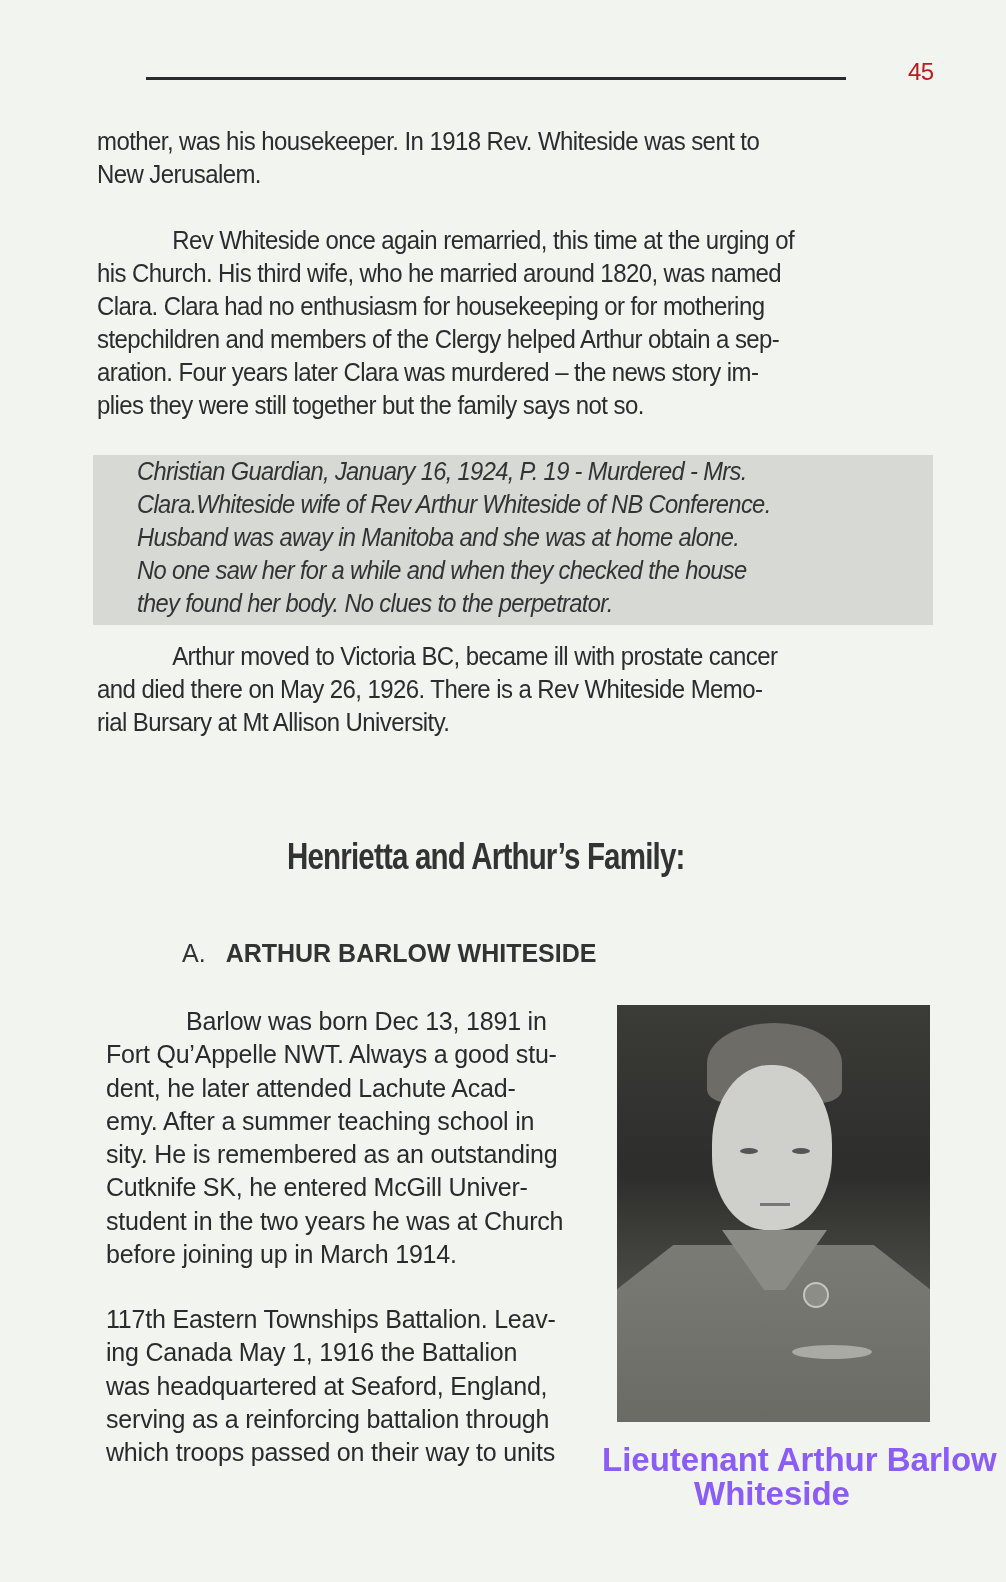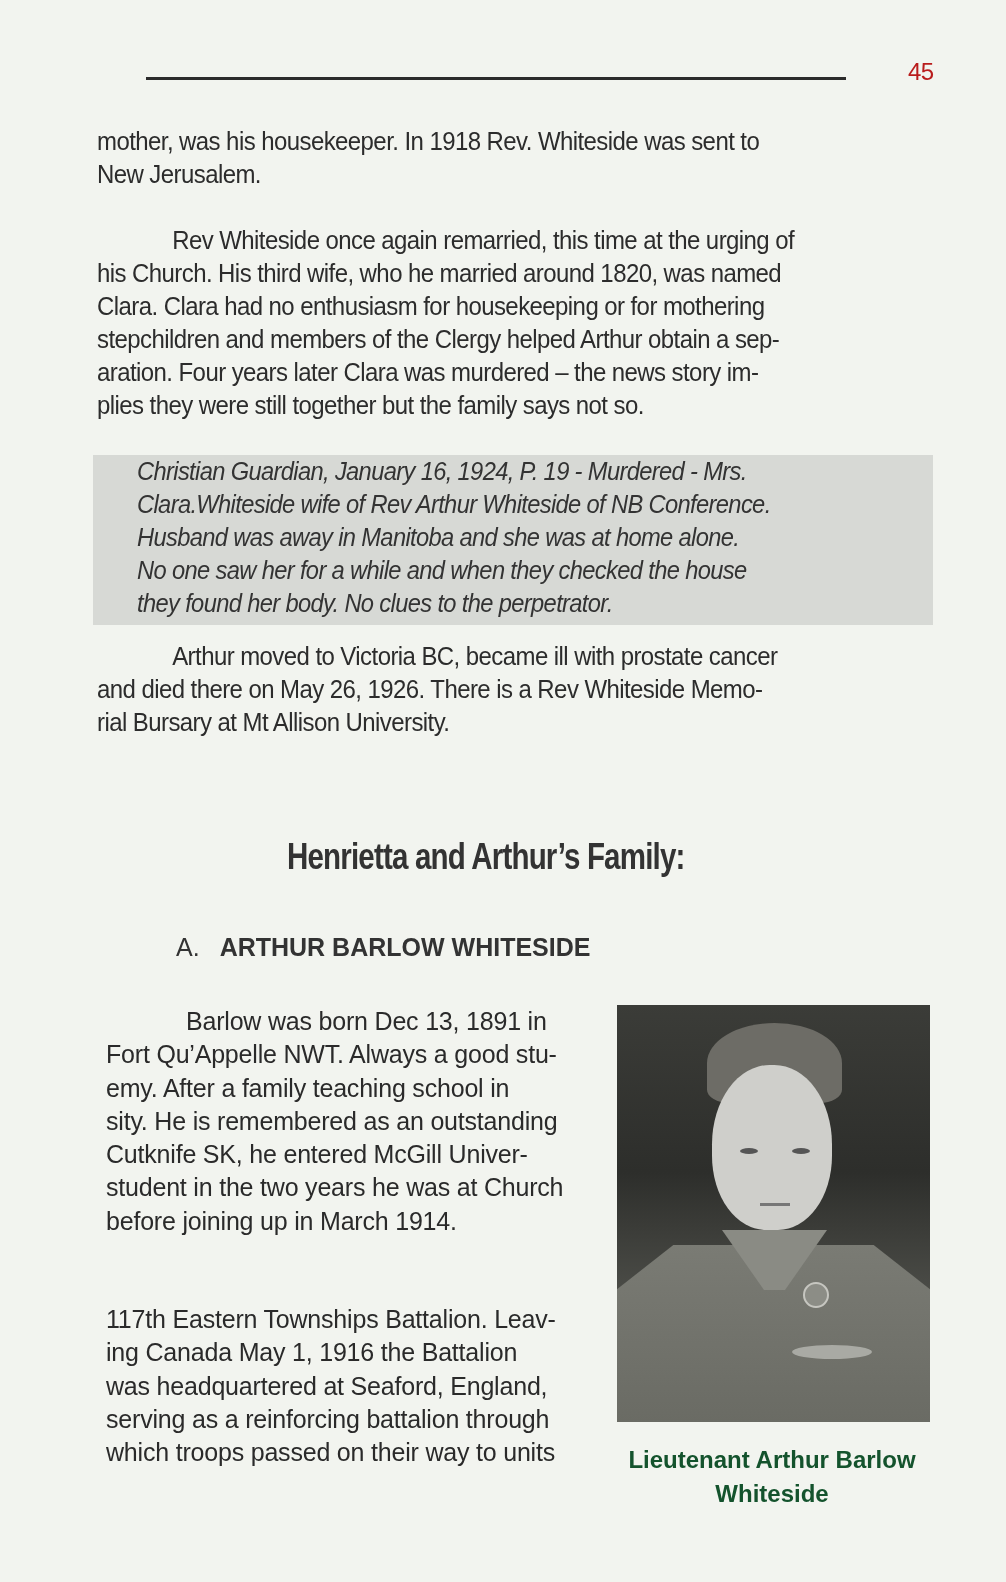--- a/index.html
+++ b/index.html
@@ -39,21 +39,21 @@
     .quote-text .line { display: block; white-space: nowrap; }
     .section-heading {
       position: absolute; left: 287px; top: 836px;
       font-size: 36px; font-weight: bold; color: #333;
       letter-spacing: -1px; margin: 0;
       transform: scaleX(0.82); transform-origin: left top;
       white-space: nowrap;
     }
     .subheading {
       position: absolute; left: 170px; top: 927px;
-      font-size: 25px; color: #333; margin: 6px; white-space: nowrap;
+      font-size: 25px; color: #333; margin: 12px; white-space: nowrap;
     }
     .subheading .letter { font-weight: normal; margin-right: 20px; }
     .subheading .name { font-weight: bold; }
     .body2 {
       position: absolute; left: 94px; width: 520px;
       font-size: 25px; line-height: 33.3px; color: #2a2a2a;
       letter-spacing: -0.2px; margin: 12px;
     }
     .body2 .line { display: block; white-space: nowrap; }
     .photo {
@@ -89,22 +89,22 @@
     .photo .badge {
       position: absolute; left: 186px; top: 277px; width: 22px; height: 22px;
       border-radius: 50%; border: 2px solid #c6c6c0; background: #8c8d86;
     }
     .photo .wings {
       position: absolute; left: 175px; top: 340px; width: 80px; height: 14px;
       border-radius: 50%; background: #a9aaa4;
     }
     .caption {
       position: absolute; left: 602px; top: 1443px; width: 340px;
-      text-align: center; font-size: 24px; line-height: 34px;
-      font-weight: bold; color: #14532d; margin: 0;
+      text-align: center; font-size: 33px; line-height: 34px;
+      font-weight: bold; color: #8b5cf6; margin: 0;
     }
     .caption .line { display: block; white-space: nowrap; }
   </style>
 </head>
 <body>
 
 <div class="header-rule"></div>
 <div class="page-number">45</div>
 
 <p class="para" style="top:125px;">
@@ -138,21 +138,22 @@
 
 <h2 class="section-heading">Henrietta and Arthur’s Family:</h2>
 
 <div class="subheading">
   <span class="letter">A.</span><span class="name">ARTHUR BARLOW WHITESIDE</span>
 </div>
 
 <p class="body2" style="top:993px;">
   <span class="line indent">Barlow was born Dec 13, 1891 in</span>
   <span class="line">Fort Qu’Appelle NWT. Always a good stu-</span>
-  <span class="line">emy. After a family teaching school in</span>
+  <span class="line">dent, he later attended Lachute Acad-</span>
+  <span class="line">emy. After a summer teaching school in</span>
   <span class="line">sity. He is remembered as an outstanding</span>
   <span class="line">Cutknife SK, he entered McGill Univer-</span>
   <span class="line">student in the two years he was at Church</span>
   <span class="line">before joining up in March 1914.</span>
 </p>
 
 <p class="body2" style="top:1291px;">
   <span class="line">117th Eastern Townships Battalion. Leav-</span>
   <span class="line">ing Canada May 1, 1916 the Battalion</span>
   <span class="line">was headquartered at Seaford, England,</span>

